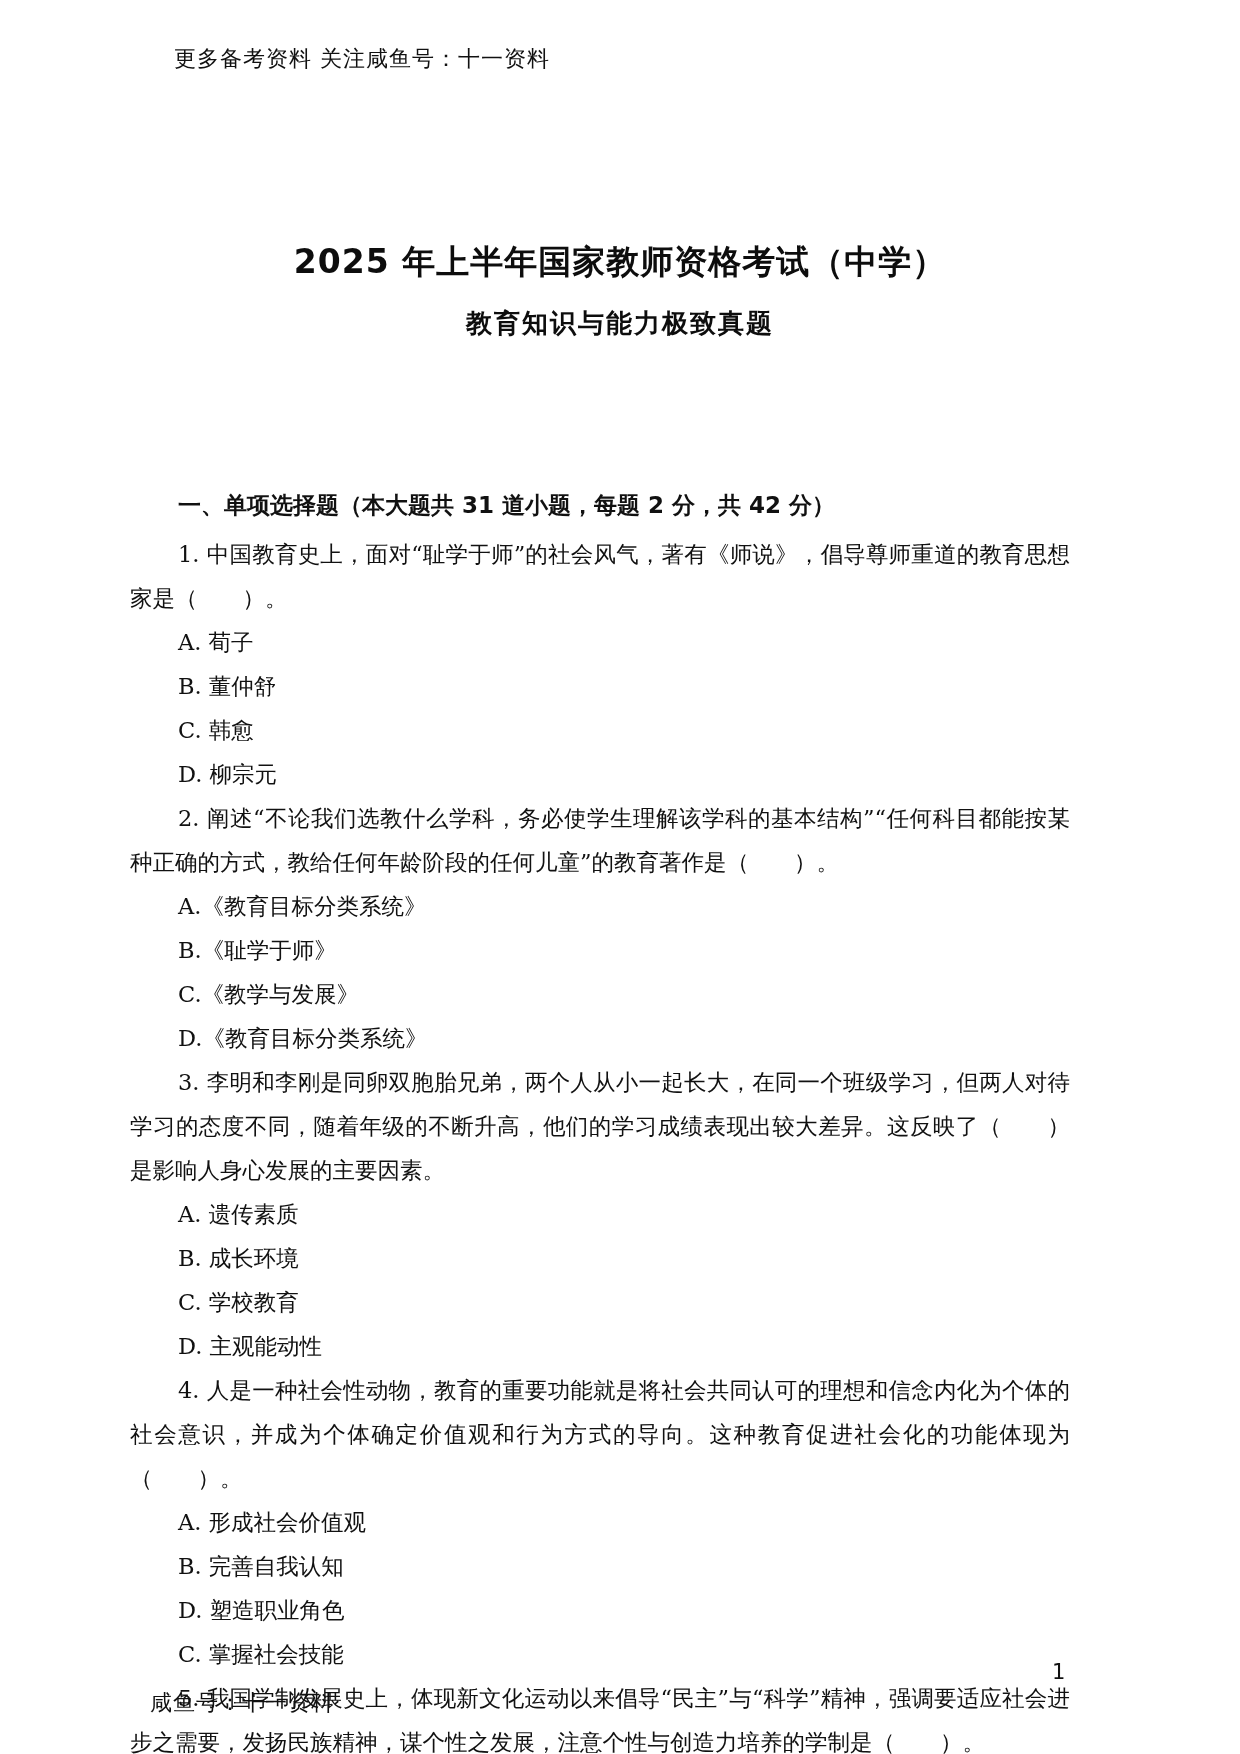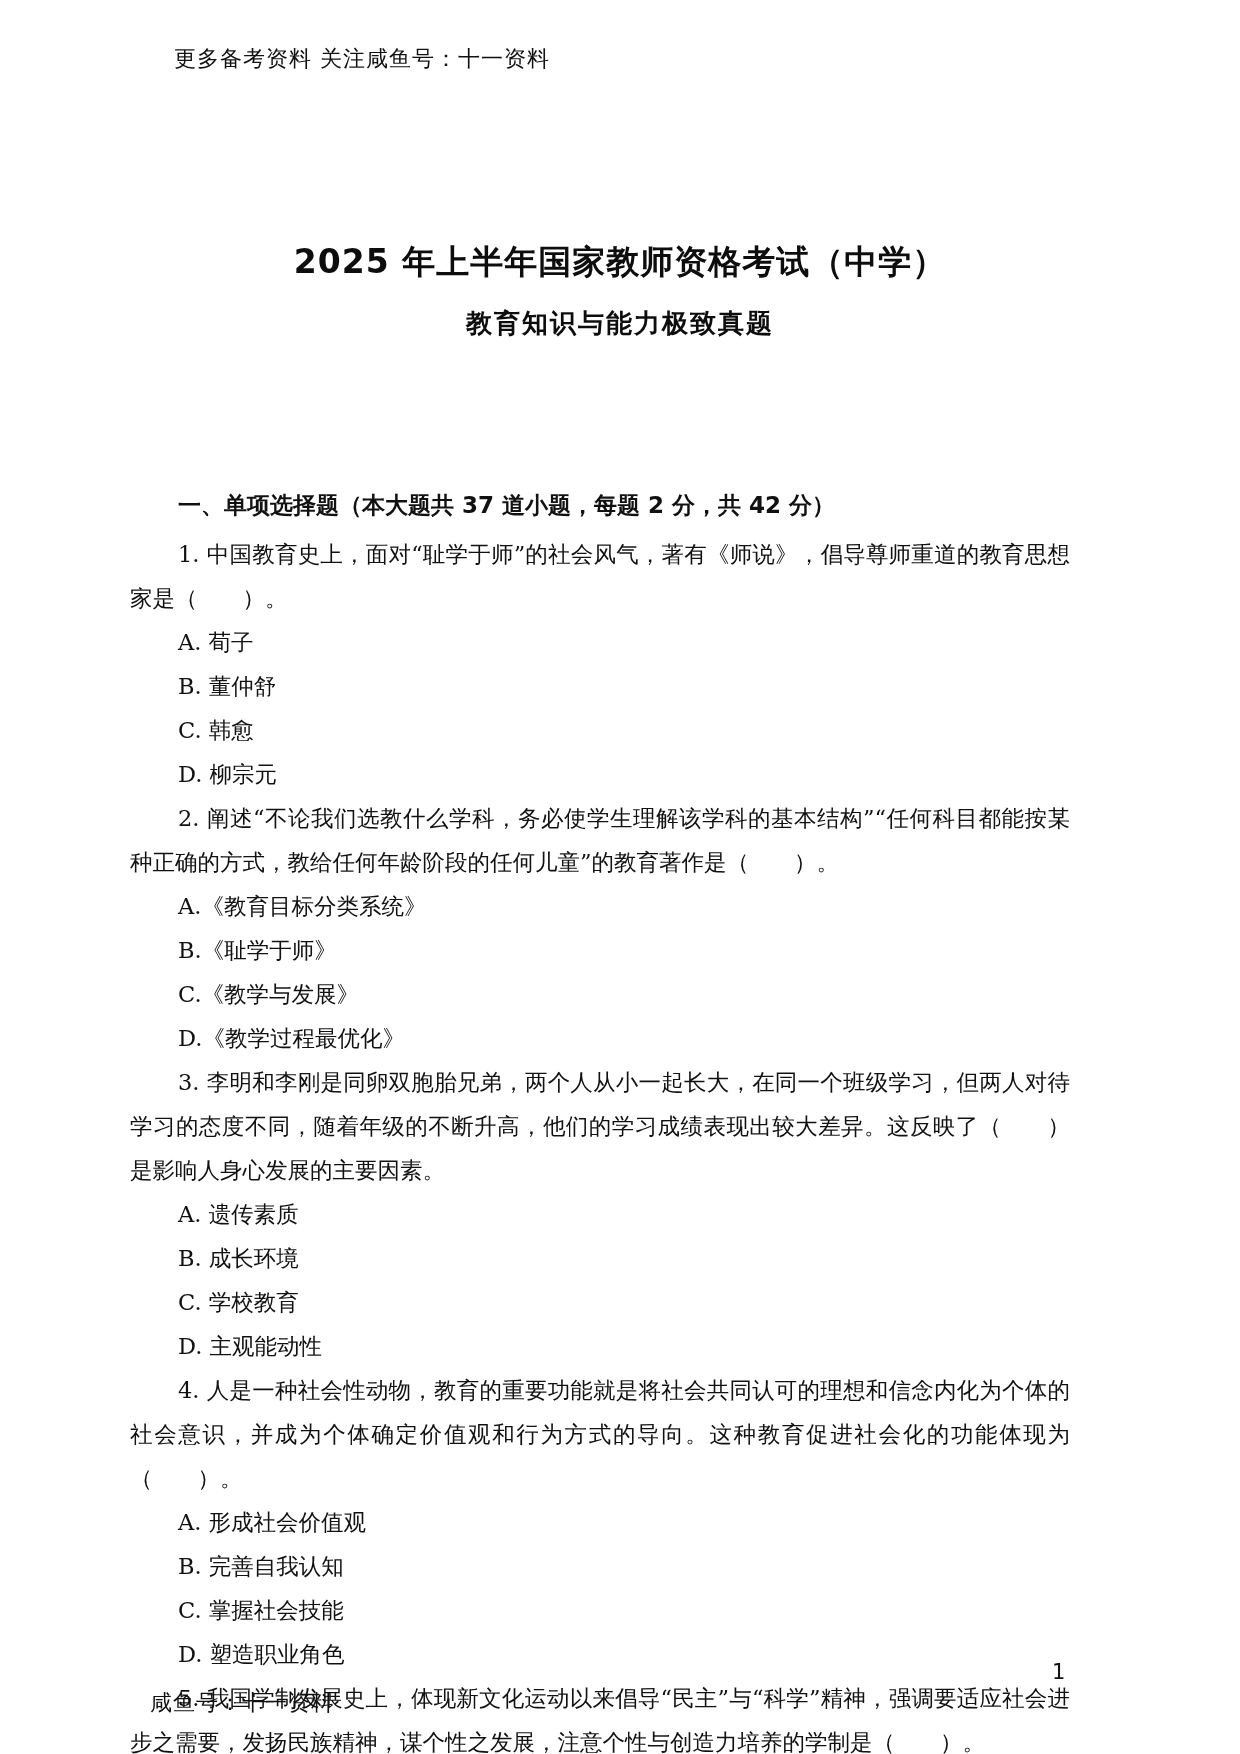--- a/index.html
+++ b/index.html
@@ -44,57 +44,57 @@
   }
 </style>
 </head>
 <body>
 
 <div class="header-note">更多备考资料  关注咸鱼号：十一资料</div>
 
 <div class="title title1">2025 年上半年国家教师资格考试（中学）</div>
 <div class="title title2">教育知识与能力极致真题</div>
 
-<div class="section-heading">一、单项选择题（本大题共 37 道小题，每题 2 分，共 42 分）</div>
+<div class="section-heading">一、单项选择题（本大题共 31 道小题，每题 2 分，共 42 分）</div>
 
 <div class="body-area">
   <div>
     <p class="q-stem">1. 中国教育史上，面对“耻学于师”的社会风气，著有《师说》，倡导尊师重道的教育思想家是（　　）。</p>
     <div class="opts">
       <span class="opt">A. 荀子</span>
       <span class="opt">B. 董仲舒</span>
       <span class="opt">C. 韩愈</span>
       <span class="opt">D. 柳宗元</span>
     </div>
   </div>
   <div>
     <p class="q-stem">2. 阐述“不论我们选教什么学科，务必使学生理解该学科的基本结构”“任何科目都能按某种正确的方式，教给任何年龄阶段的任何儿童”的教育著作是（　　）。</p>
     <div class="opts">
       <span class="opt">A.《教育目标分类系统》</span>
       <span class="opt">B.《耻学于师》</span>
       <span class="opt">C.《教学与发展》</span>
-      <span class="opt">D.《教学过程最优化》</span>
+      <span class="opt">D.《教育目标分类系统》</span>
     </div>
   </div>
   <div>
     <p class="q-stem">3. 李明和李刚是同卵双胞胎兄弟，两个人从小一起长大，在同一个班级学习，但两人对待学习的态度不同，随着年级的不断升高，他们的学习成绩表现出较大差异。这反映了（　　）是影响人身心发展的主要因素。</p>
     <div class="opts">
       <span class="opt">A. 遗传素质</span>
       <span class="opt">B. 成长环境</span>
       <span class="opt">C. 学校教育</span>
       <span class="opt">D. 主观能动性</span>
     </div>
   </div>
   <div>
     <p class="q-stem">4. 人是一种社会性动物，教育的重要功能就是将社会共同认可的理想和信念内化为个体的社会意识，并成为个体确定价值观和行为方式的导向。这种教育促进社会化的功能体现为（　　）。</p>
     <div class="opts">
       <span class="opt">A. 形成社会价值观</span>
       <span class="opt">B. 完善自我认知</span>
+      <span class="opt">D. 塑造职业角色</span>
       <span class="opt">C. 掌握社会技能</span>
-      <span class="opt">D. 塑造职业角色</span>
     </div>
   </div>
   <div>
     <p class="q-stem">5. 我国学制发展史上，体现新文化运动以来倡导“民主”与“科学”精神，强调要适应社会进步之需要，发扬民族精神，谋个性之发展，注意个性与创造力培养的学制是（　　）。</p>
 
   </div>
 
 </div>
 
 <div class="footer-note">咸鱼号：十一资料</div>

